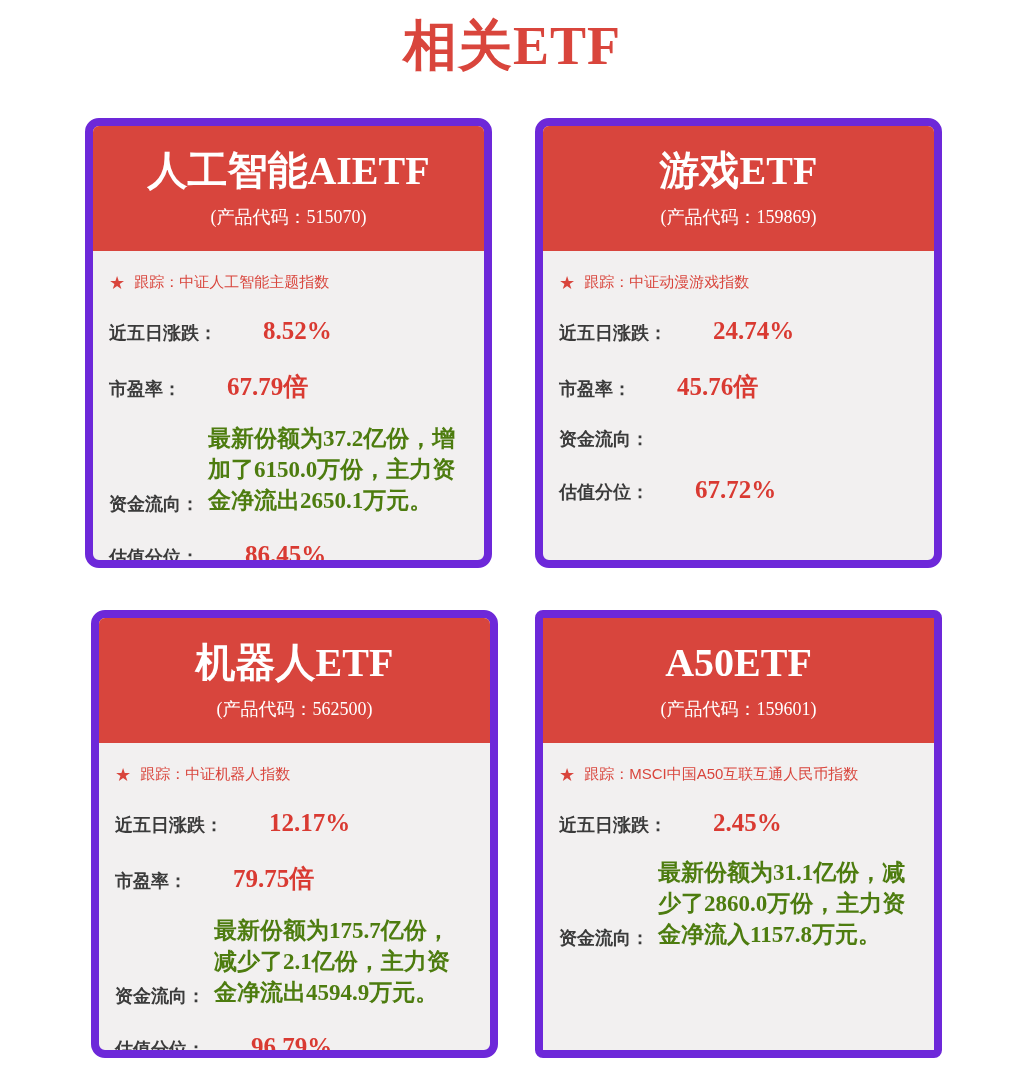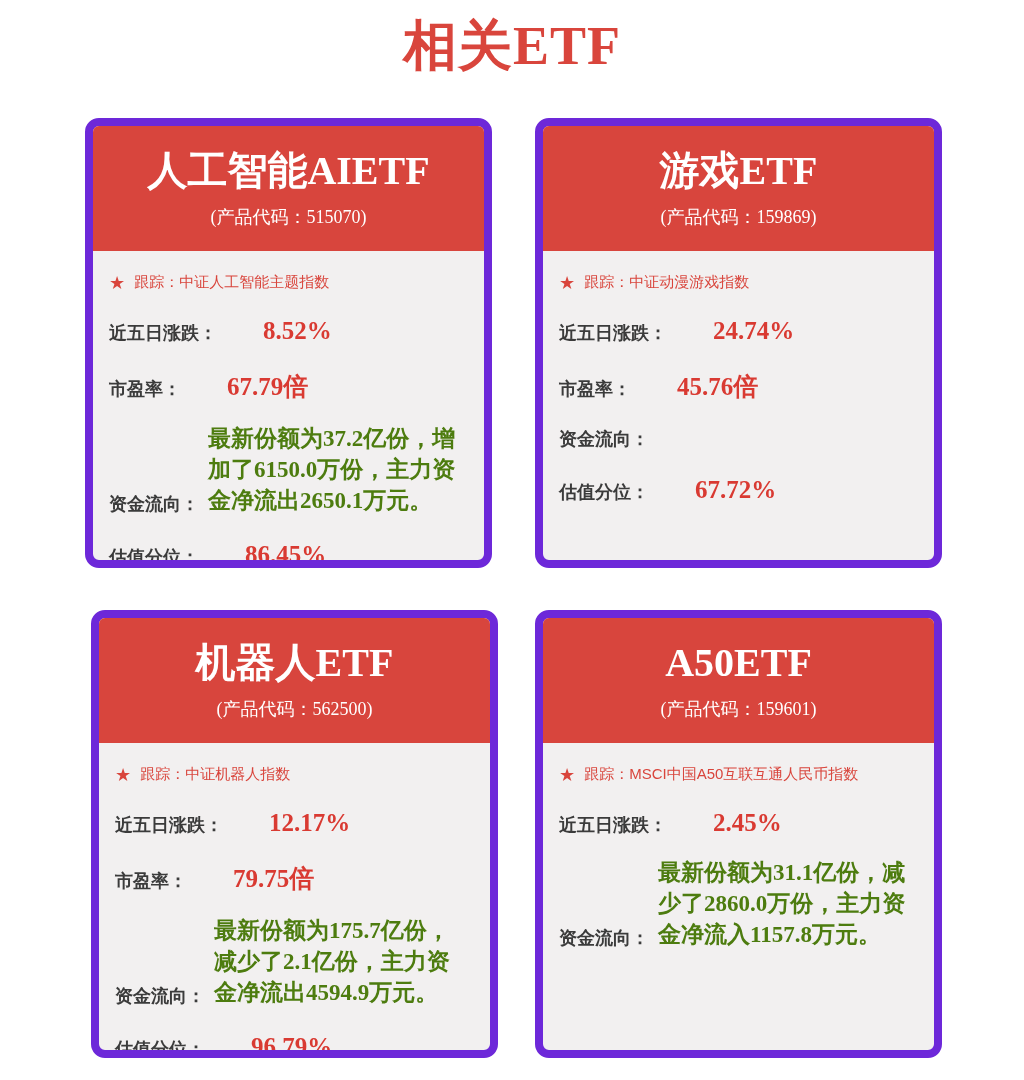--- a/index.html
+++ b/index.html
@@ -35,21 +35,21 @@
     border: 8px solid #6d28d9;
     border-radius: 14px;
     background: #f2f0f0;
     overflow: hidden;
     display: flex;
     flex-direction: column;
   }
   .card-1 { left: 85px;  top: 118px; height: 450px; }
   .card-2 { left: 535px; top: 118px; height: 450px; }
   .card-3 { left: 91px;  top: 610px; height: 448px; }
-  .card-4 { left: 535px; top: 610px; height: 448px; }
+  .card-4 { left: 535px; top: 610px; height: 448px; border-radius: 8px; }
 
   .card-header {
     background: #d8453d;
     color: #ffffff;
     text-align: center;
     height: 125px;
     flex: 0 0 auto;
     display: flex;
     flex-direction: column;
     justify-content: center;

